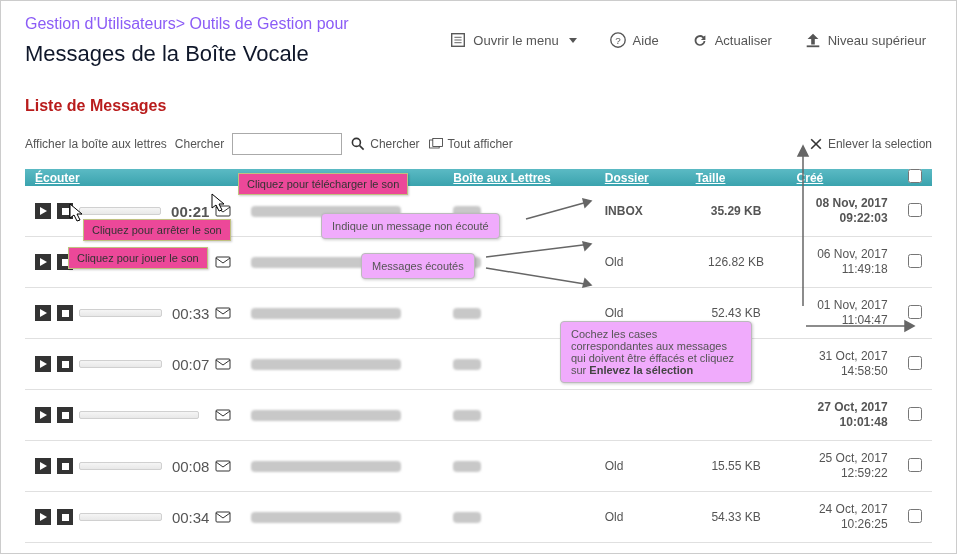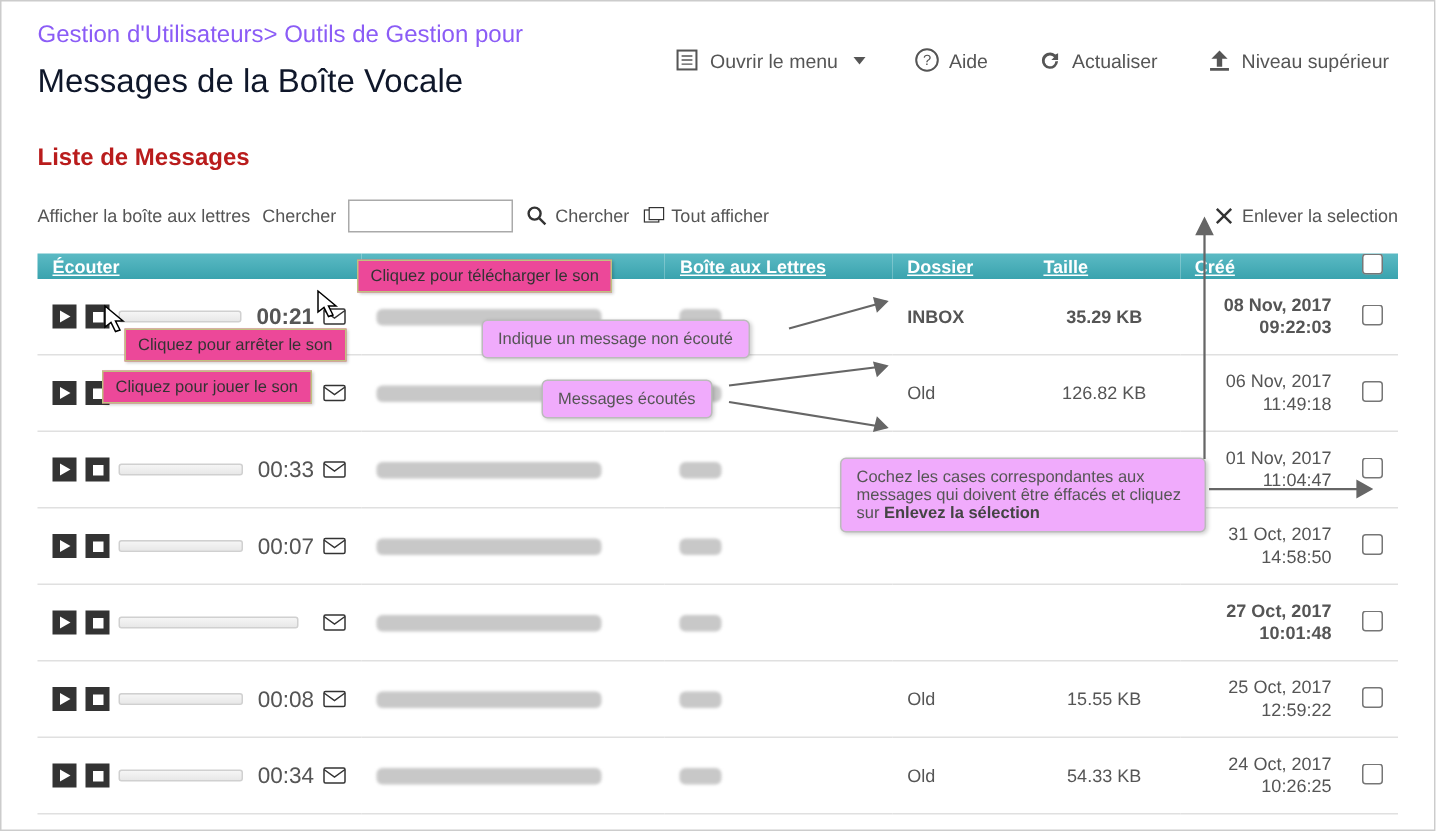--- a/index.html
+++ b/index.html
@@ -273,21 +273,21 @@
         </tbody>
   </table>
 
  </div>
 
   <div class="hint" style="top:172px; left:237px">Cliquez pour télécharger le son</div>
   <div class="hint" style="top:218px; left:82px">Cliquez pour arrêter le son</div>
   <div class="hint" style="top:246px; left:67px">Cliquez pour jouer le son</div>
   <div class="callout" style="top:212px; left:320px">Indique un message non écouté</div>
   <div class="callout" style="top:252px; left:360px">Messages écoutés</div>
-  <div class="callout" style="top:304px; left:559px; width:244px">
+  <div class="callout" style="top:320px; left:559px; width:192px">
     <span>Cochez les cases correspondantes aux messages qui doivent être éffacés et cliquez sur </span><strong>Enlevez la sélection</strong>
   </div>
 
   <svg class="arrow" style="top:190px; left:520px; width:80px; height:30px" viewBox="0 0 80 30">
       <line x1="5" y1="28" x2="70" y2="10" stroke="#666" stroke-width="1.5"></line>
       <polygon points="70,10 62,8 64,16" fill="#666"></polygon>
     </svg>
   <svg class="arrow" style="top:238px; left:480px; width:120px; height:20px" viewBox="0 0 120 20">
       <line x1="5" y1="18" x2="110" y2="5" stroke="#666" stroke-width="1.5"></line>
       <polygon points="110,5 102,3 104,11" fill="#666"></polygon>

